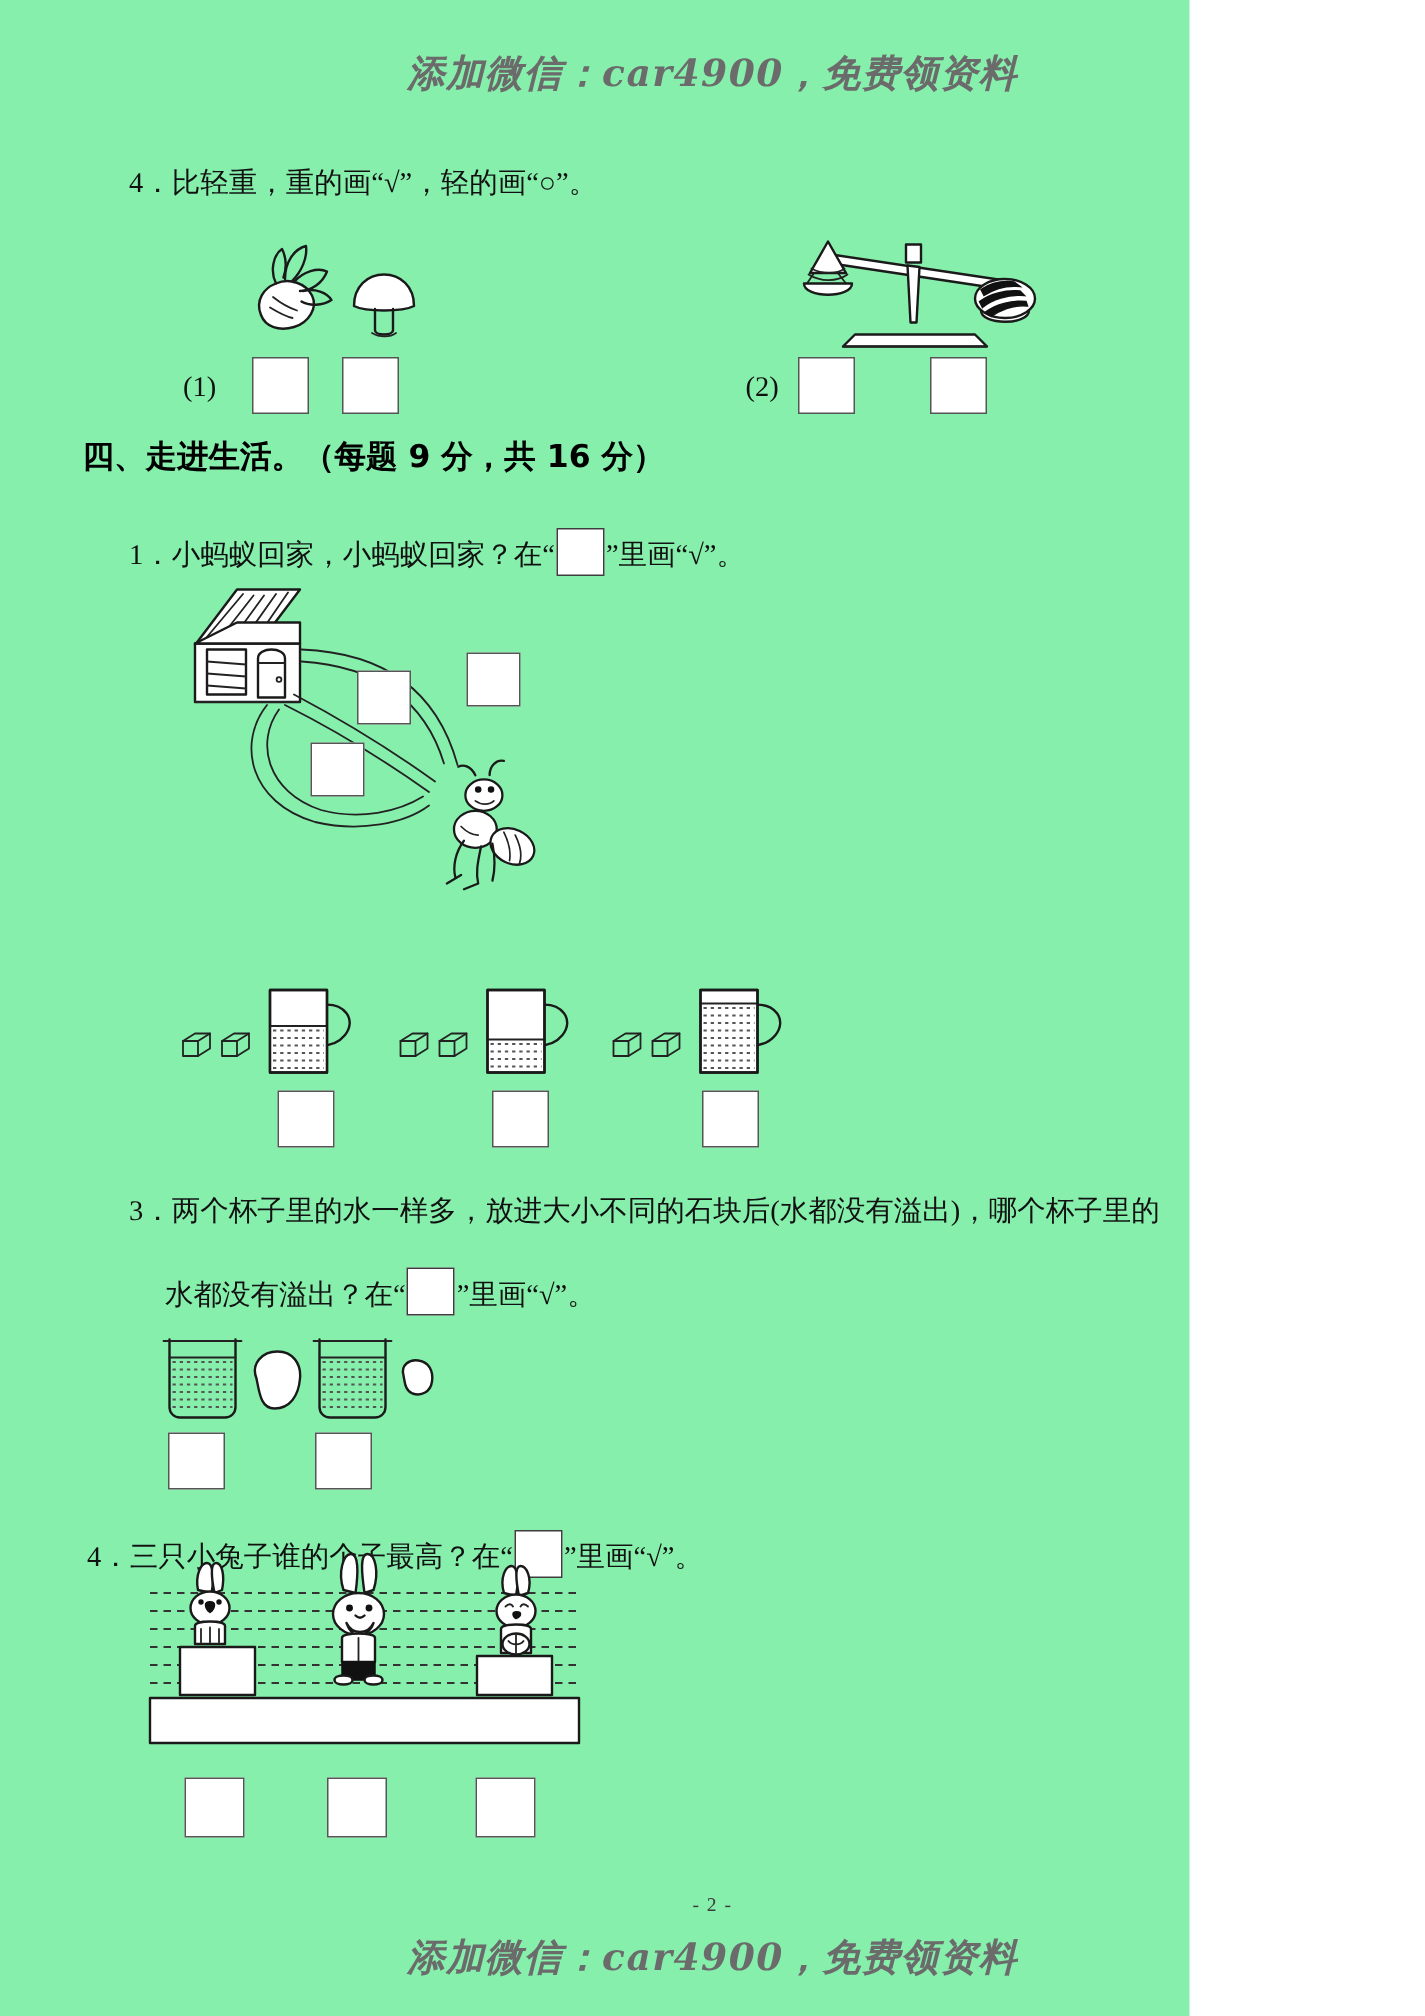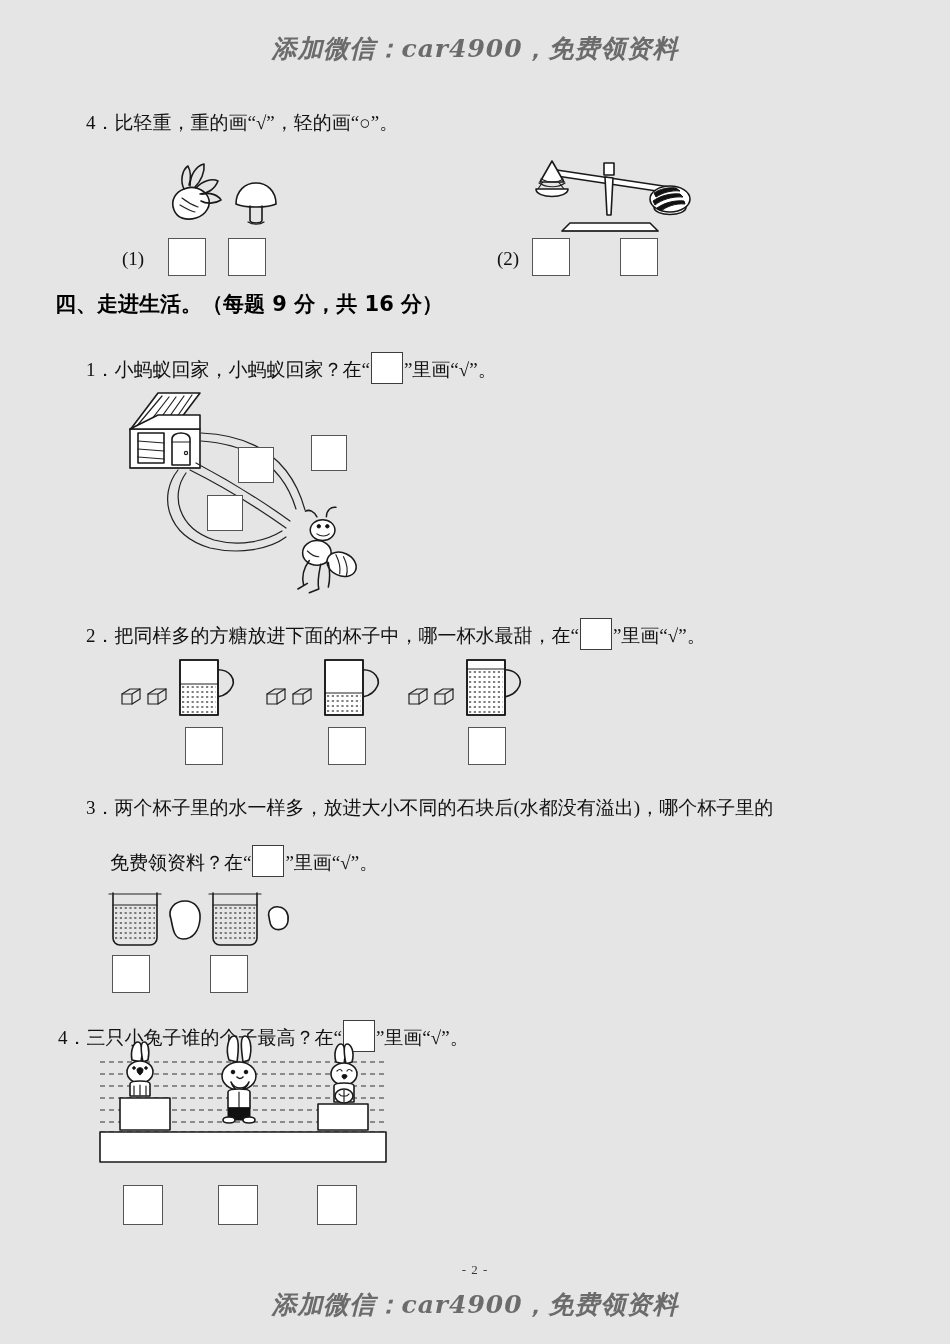--- a/index.html
+++ b/index.html
@@ -6,23 +6,23 @@
     margin: 0;
     padding: 0;
     background: #ffffff;
   }
   body {
     font-family: "Liberation Serif", "DejaVu Serif", serif;
     color: #1a1a1a;
   }
   .page {
     position: relative;
-    width: 950px;
+    width: 793px;
     height: 1344px;
-    background: #e5e5e5;
+    background: #86efac;
     overflow: hidden;
   }
 
   
   .watermark {
     position: absolute;
     left: 0;
     width: 950px;
     text-align: center;
     font-family: "DejaVu Serif", "Liberation Serif", serif;
@@ -218,23 +218,20 @@
         <path class="ink" d="M26 54 C24 64 22 72 24 80 M24 80 L14 84"></path>
         <path class="ink" d="M34 52 C36 62 36 70 34 78"></path>
       </g>
     </svg>
   </div>
 
   <div class="ans-box" style="left:311px; top:435px; width:36px; height:36px;"></div>
   <div class="ans-box" style="left:238px; top:447px; width:36px; height:36px;"></div>
   <div class="ans-box" style="left:207px; top:495px; width:36px; height:36px;"></div>
 
-  <div class="qtext" style="left:86px; top:618px;">
-    <span>2．</span><span>把同样多的方糖放进下面的杯子中，哪一杯水最甜，在“</span><span class="inline-box"></span><span>”里画“√”。</span>
-  </div>
 
   <div class="fig" style="left:118px; top:658px; width:130px; height:62px;">
     <svg width="130" height="62" viewBox="0 0 130 62">
       <g>
         <path class="ink-thin" d="M4 46 L4 36 L12 31 L22 31 L22 41 L14 46 Z"></path>
         <path class="ink-thin" d="M4 36 L14 36 L22 31 M14 36 L14 46"></path>
       </g>
       <g>
         <path class="ink-thin" d="M30 46 L30 36 L38 31 L48 31 L48 41 L40 46 Z"></path>
         <path class="ink-thin" d="M30 36 L40 36 L48 31 M40 36 L40 46"></path>
@@ -297,21 +294,21 @@
   </div>
 
   <div class="ans-box" style="left:185px; top:727px; width:38px; height:38px;"></div>
   <div class="ans-box" style="left:328px; top:727px; width:38px; height:38px;"></div>
   <div class="ans-box" style="left:468px; top:727px; width:38px; height:38px;"></div>
 
   <div class="qtext" style="left:86px; top:795px;">
     <span>3．</span><span>两个杯子里的水一样多，放进大小不同的石块后(水都没有溢出)，哪个杯子里的</span>
   </div>
   <div class="qtext" style="left:110px; top:845px;">
-    <span>免费领资料？在“</span><span class="inline-box"></span><span>”里画“√”。</span>
+    <span>水都没有溢出？在“</span><span class="inline-box"></span><span>”里画“√”。</span>
   </div>
 
   <div class="fig" style="left:105px; top:893px; width:200px; height:56px;">
     <svg width="200" height="56" viewBox="0 0 200 56">
 
       <g>
         <path class="ink" d="M8 0 L8 45 C8 49 11 52 15 52 L45 52 C49 52 52 49 52 45 L52 0"></path>
         <path class="ink-thin" d="M4 1 L56 1"></path>
         <path stroke="#555" stroke-width="1.3" stroke-dasharray="2.2 2.6" d="M10 15 H50 M10 20 H50 M10 25 H50 M10 30 H50 M10 35 H50 M10 40 H50 M10 45 H50"></path>
         <path class="ink-thin" d="M8 12 L52 12"></path>

